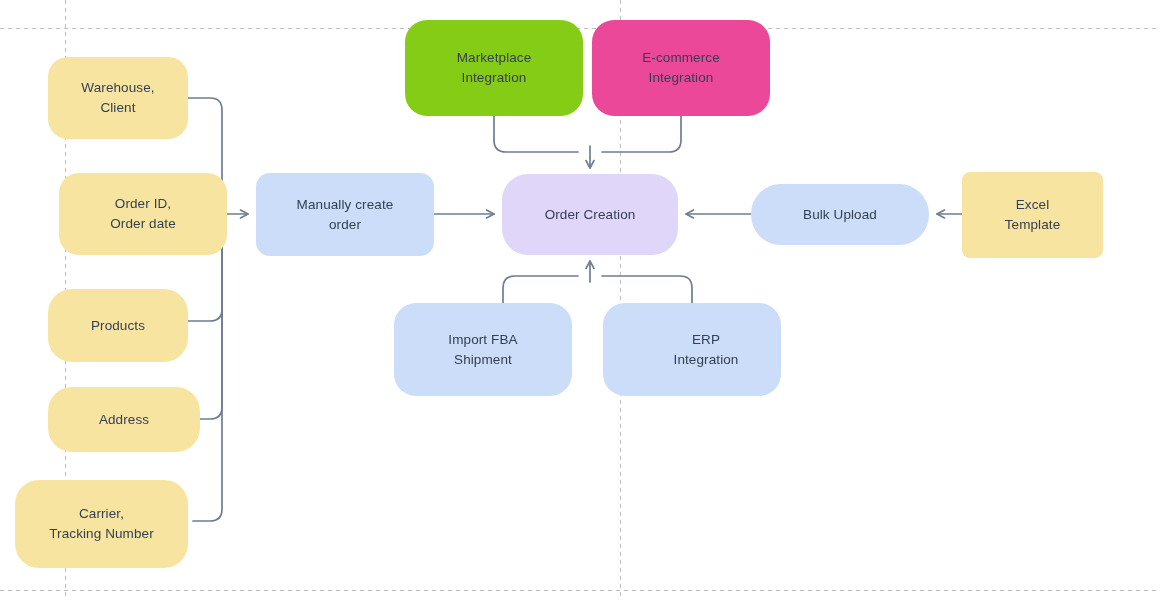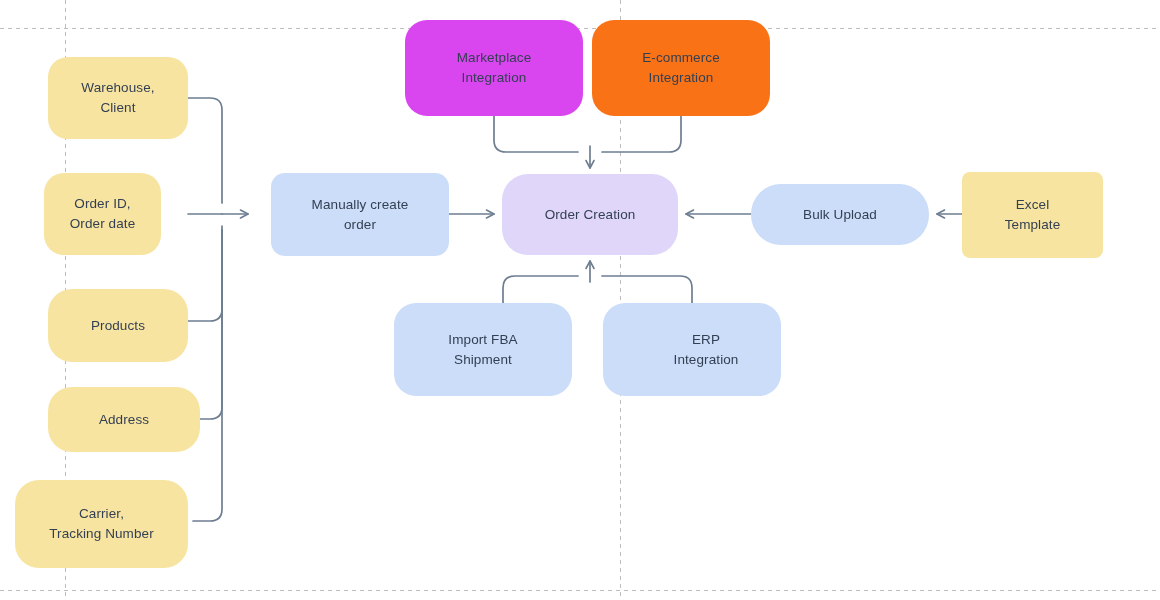--- a/index.html
+++ b/index.html
@@ -98,31 +98,31 @@
 
       <path d="M751,214 L686,214" marker-end="url(#arrow-l)"></path>
 
       <path d="M979,214 L937,214" marker-end="url(#arrow-l)"></path>
     </g>
   </svg>
 
   <div id="node-layer">
       <div class="node node-yellow" style="left: 48px; top: 57px; width: 140px; height: 82px; border-radius: 20px; background: rgb(248, 228, 161); color: rgb(51, 63, 82);">Warehouse,
 Client</div>
-      <div class="node node-yellow" style="left: 44px; top: 173px; width: 117px; height: 82px; border-radius: 20px; background: rgb(248, 228, 161); color: rgb(51, 63, 82);">Order ID,
+      <div class="node node-yellow" style="left: 59px; top: 173px; width: 168px; height: 82px; border-radius: 20px; background: rgb(248, 228, 161); color: rgb(51, 63, 82);">Order ID,
 Order date</div>
       <div class="node node-yellow" style="left: 48px; top: 289px; width: 140px; height: 73px; border-radius: 24px; background: rgb(248, 228, 161); color: rgb(51, 63, 82);">Products</div>
       <div class="node node-yellow" style="left: 48px; top: 387px; width: 152px; height: 65px; border-radius: 24px; background: rgb(248, 228, 161); color: rgb(51, 63, 82);">Address</div>
       <div class="node node-yellow" style="left: 15px; top: 480px; width: 173px; height: 88px; border-radius: 24px; background: rgb(248, 228, 161); color: rgb(51, 63, 82);">Carrier,
 Tracking Number</div>
-      <div class="node node-blue" style="left: 256px; top: 173px; width: 178px; height: 83px; border-radius: 14px; background: rgb(203, 221, 248); color: rgb(51, 63, 82); margin-left: 15px;">Manually create
+      <div class="node node-blue" style="left: 256px; top: 173px; width: 178px; height: 83px; border-radius: 14px; background: rgb(203, 221, 248); color: rgb(51, 63, 82);">Manually create
 order</div>
-      <div class="node node-blue" style="left: 405px; top: 20px; width: 178px; height: 96px; border-radius: 22px; background: #d946ef; color: rgb(51, 63, 82);">Marketplace
+      <div class="node node-blue" style="left: 405px; top: 20px; width: 178px; height: 96px; border-radius: 22px; background: #84cc16; color: rgb(51, 63, 82);">Marketplace
 Integration</div>
-      <div class="node node-blue" style="left: 592px; top: 20px; width: 178px; height: 96px; border-radius: 22px; background: #f97316; color: rgb(51, 63, 82);">E-commerce
+      <div class="node node-blue" style="left: 592px; top: 20px; width: 178px; height: 96px; border-radius: 22px; background: #ec4899; color: rgb(51, 63, 82);">E-commerce
 Integration</div>
       <div class="node node-purple" style="left: 502px; top: 174px; width: 176px; height: 81px; border-radius: 26px; background: rgb(223, 214, 249); color: rgb(51, 63, 82);">Order Creation</div>
       <div class="node node-blue" style="left: 394px; top: 303px; width: 178px; height: 93px; border-radius: 22px; background: rgb(203, 221, 248); color: rgb(51, 63, 82);">Import FBA
 Shipment</div>
       <div class="node node-blue" style="left: 603px; top: 303px; width: 178px; height: 93px; border-radius: 22px; background: rgb(203, 221, 248); color: rgb(51, 63, 82); padding-left: 28px;">ERP
 Integration</div>
       <div class="node node-blue" style="left: 751px; top: 184px; width: 178px; height: 61px; border-radius: 30px; background: rgb(203, 221, 248); color: rgb(51, 63, 82);">Bulk Upload</div>
       <div class="node node-yellow" style="left: 962px; top: 172px; width: 141px; height: 86px; border-radius: 8px; background: rgb(248, 228, 161); color: rgb(51, 63, 82);">Excel
 Template</div>
     </div>

